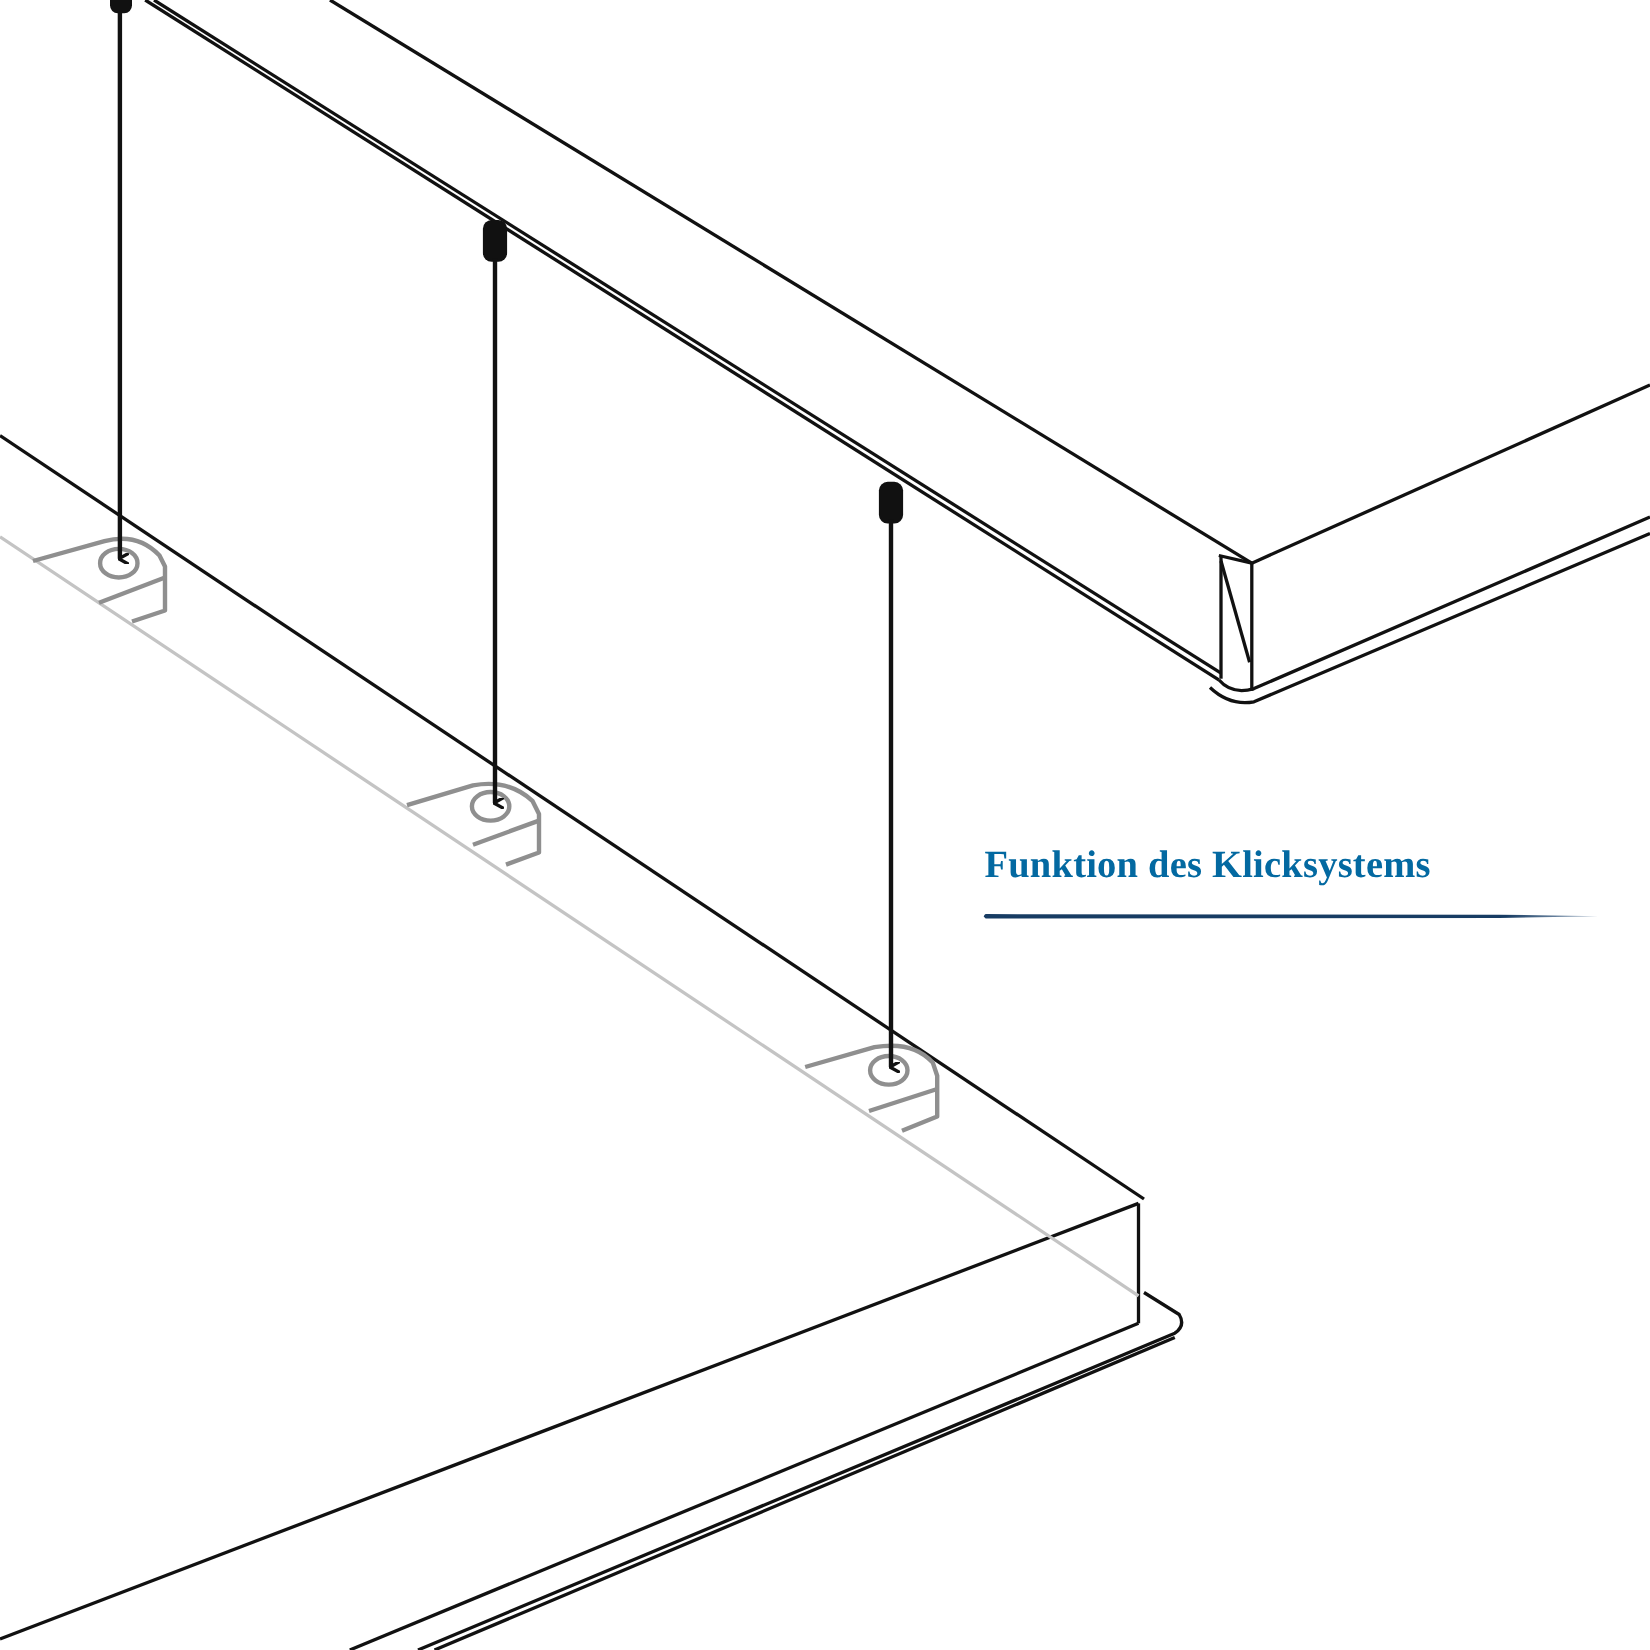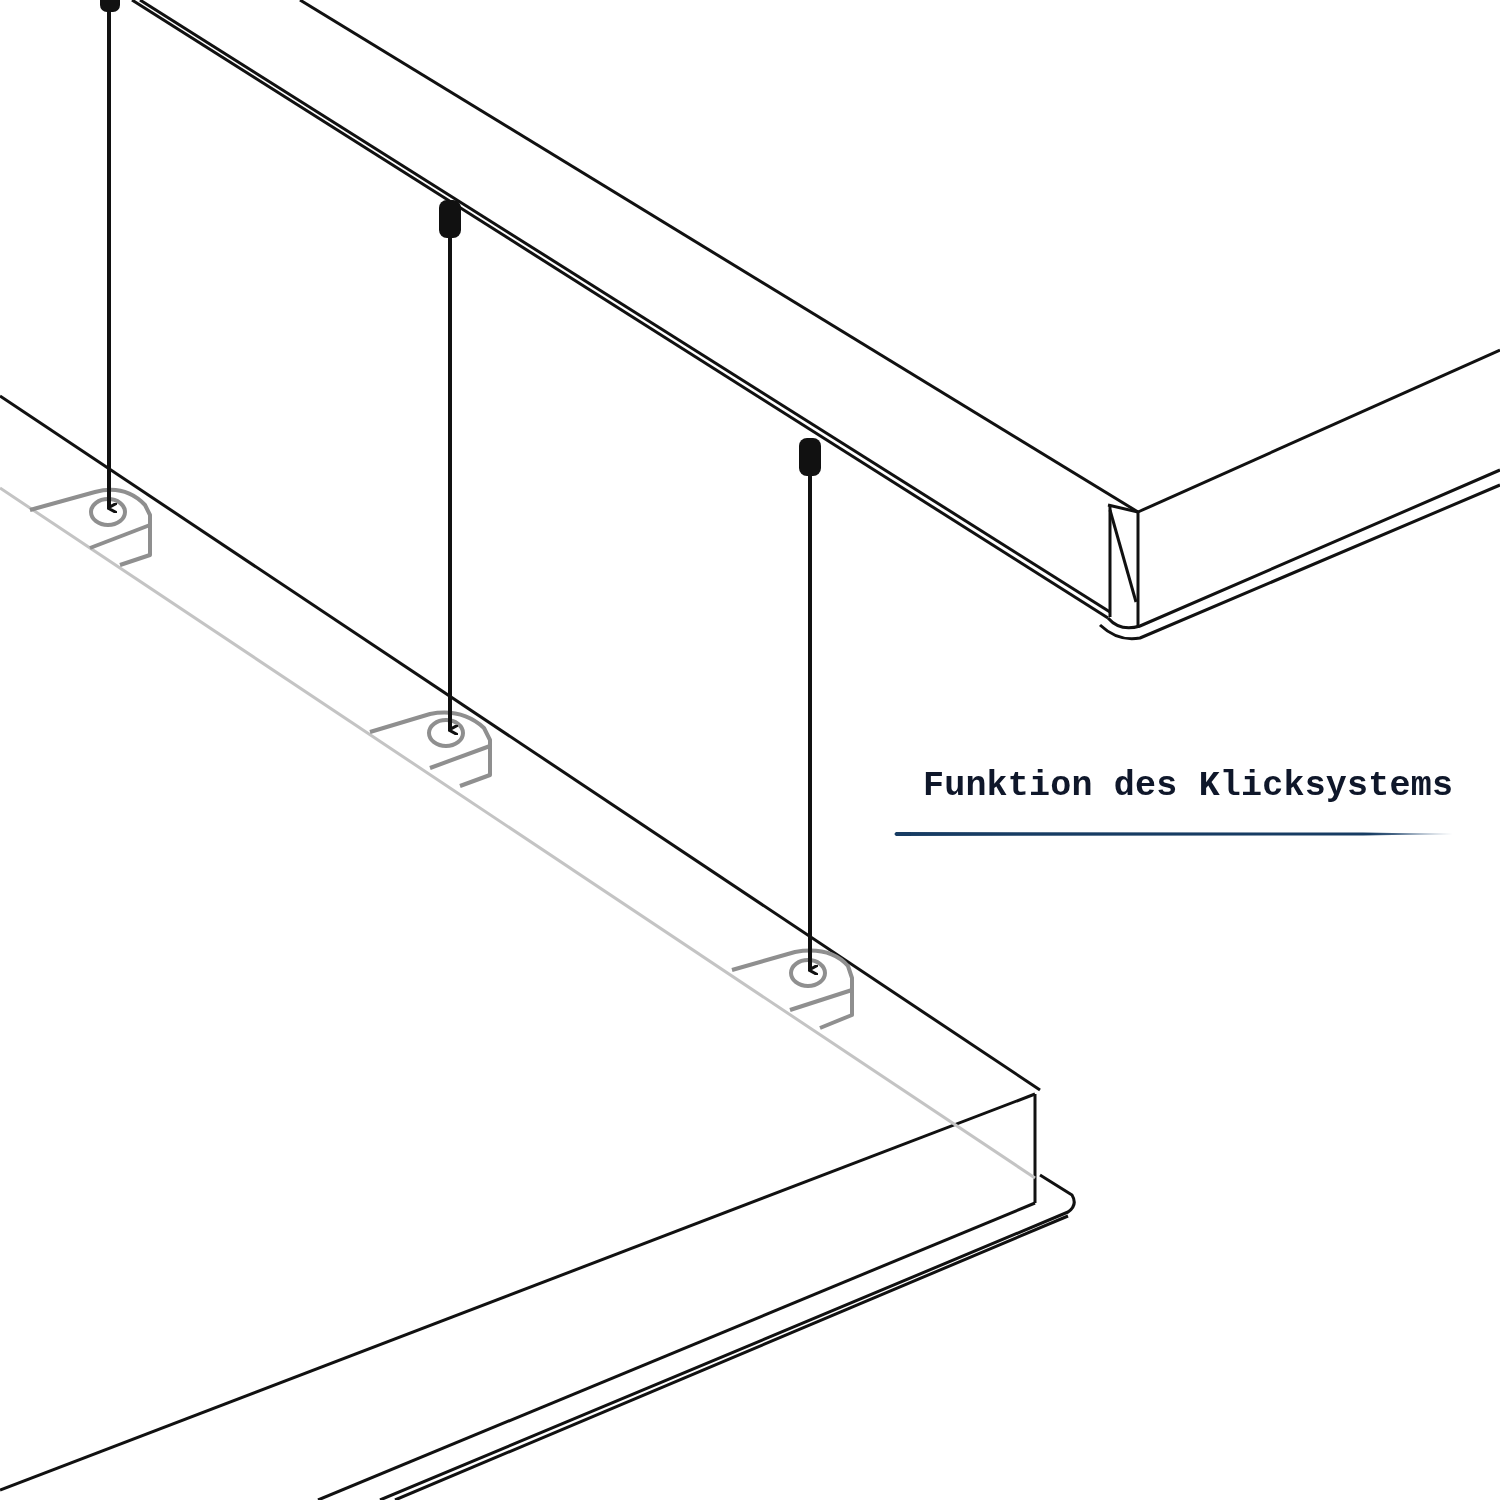--- a/index.html
+++ b/index.html
@@ -1,21 +1,21 @@
 <!DOCTYPE html>
 <html><head>
   <meta charset="utf-8">
   <style>
     html, body { margin: 0; padding: 0; background: #ffffff; }
     body { width: 1500px; height: 1500px; position: relative; overflow: hidden; }
     #diagram { position: absolute; left: 0; top: 0; }
     .title {
       position: absolute; left: 895px; top: 766px;
-      font-family: Liberation Mono, monospace; font-weight: bold;
-      font-size: 35px; color: #0f172a; letter-spacing: 0.2px; white-space: nowrap; margin-left: 28px;
+      font-family: Liberation Serif, serif; font-weight: bold;
+      font-size: 35px; color: #0369a1; letter-spacing: 0.2px; white-space: nowrap;
     }
     .underline-wrap { position: absolute; left: 893px; top: 824px; width: 560px; height: 8px; }
   </style>
 </head>
 <body>
 
 <svg id="diagram" width="1500" height="1500" viewBox="0 0 1500 1500" xmlns="http://www.w3.org/2000/svg">
   <defs>
     <marker id="arrowhead" markerWidth="10" markerHeight="10" refX="5" refY="8" orient="auto" markerUnits="userSpaceOnUse">
       <path d="M0,0 L5,9 L10,0" fill="none" stroke="#111" stroke-width="3"></path>

